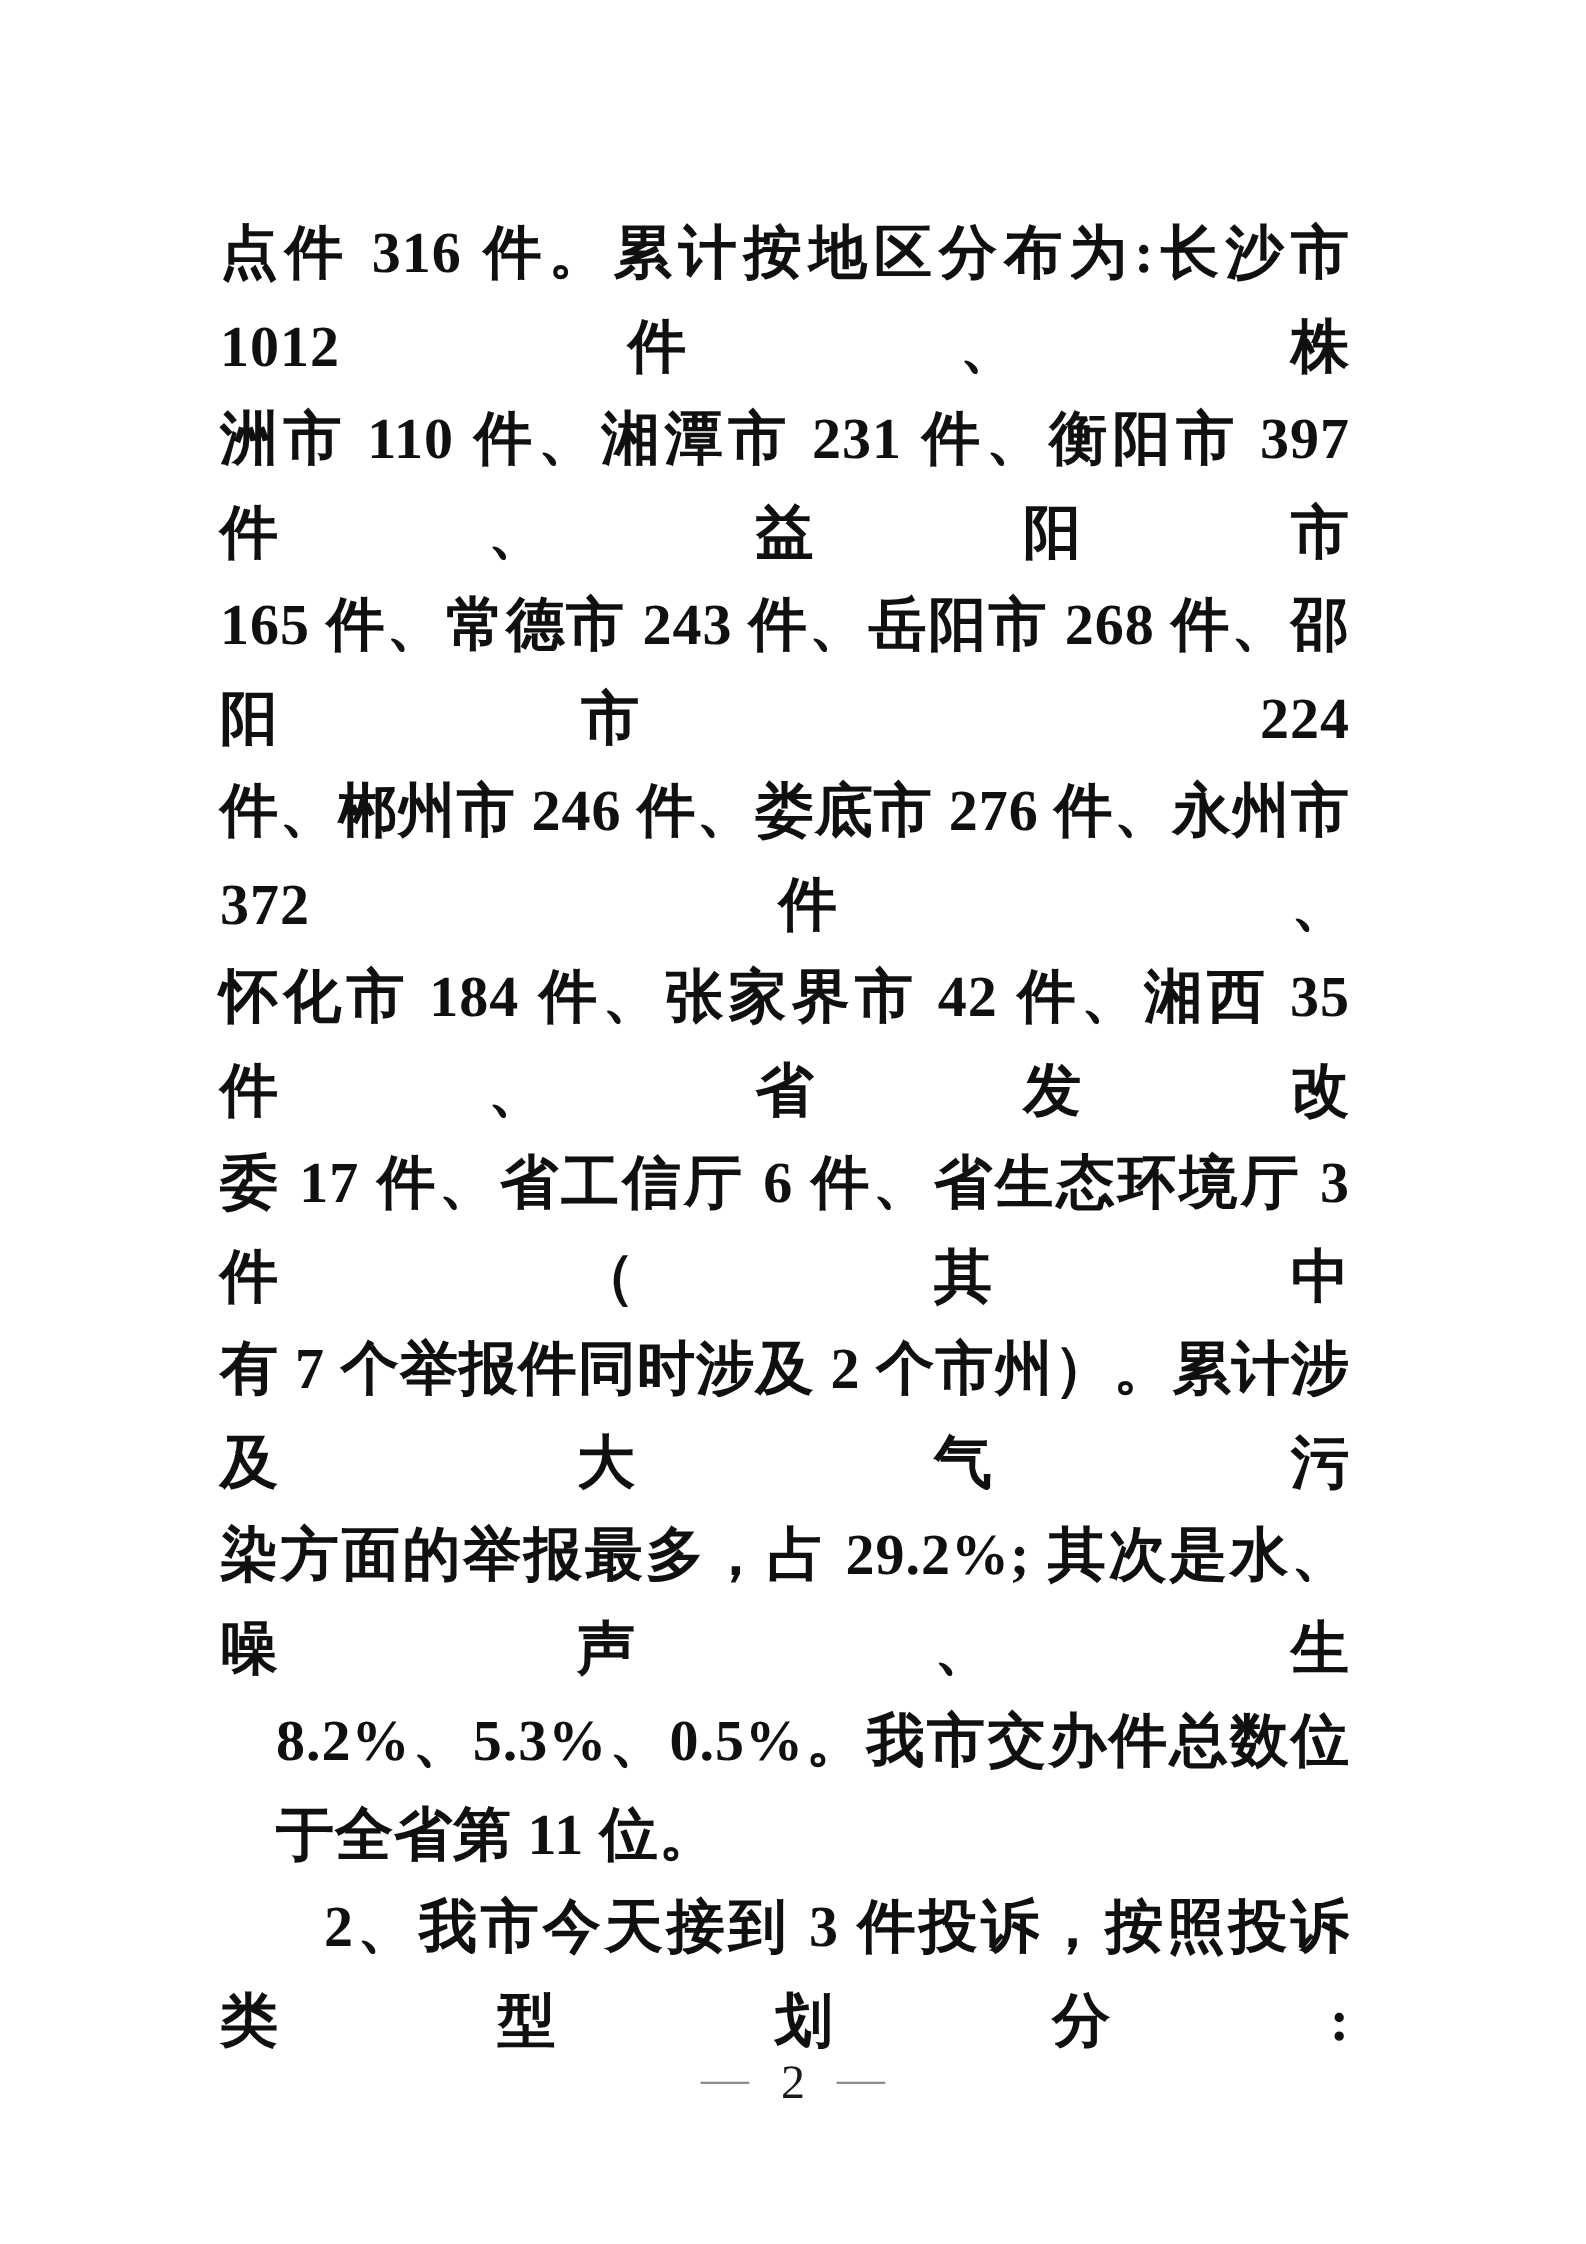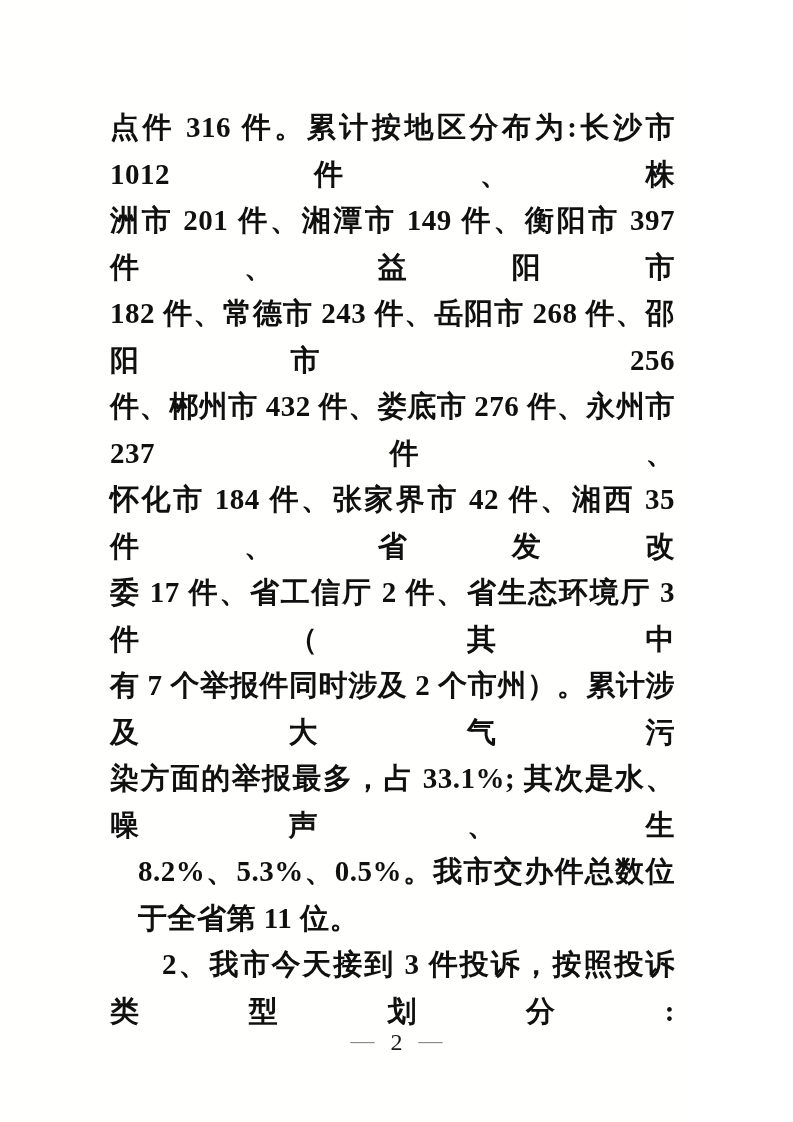--- a/index.html
+++ b/index.html
@@ -58,27 +58,27 @@
     margin: 0 10px;
   }
 </style>
 </head>
 <body>
 
 <div class="page">
 
   <div class="textblock">
       <div class="line">点件 316 件。累计按地区分布为:长沙市 1012 件、株</div>
-      <div class="line">洲市 201 件、湘潭市 149 件、衡阳市 397 件、益阳市</div>
-      <div class="line">182 件、常德市 243 件、岳阳市 268 件、邵阳市 256</div>
-      <div class="line">件、郴州市 432 件、娄底市 276 件、永州市 237 件、</div>
+      <div class="line">洲市 110 件、湘潭市 231 件、衡阳市 397 件、益阳市</div>
+      <div class="line">165 件、常德市 243 件、岳阳市 268 件、邵阳市 224</div>
+      <div class="line">件、郴州市 246 件、娄底市 276 件、永州市 372 件、</div>
       <div class="line">怀化市 184 件、张家界市 42 件、湘西 35 件、省发改</div>
-      <div class="line">委 17 件、省工信厅 2 件、省生态环境厅 3 件（其中</div>
+      <div class="line">委 17 件、省工信厅 6 件、省生态环境厅 3 件（其中</div>
       <div class="line">有 7 个举报件同时涉及 2 个市州）。累计涉及大气污</div>
-      <div class="line">染方面的举报最多，占 33.1%; 其次是水、噪声、生</div>
+      <div class="line">染方面的举报最多，占 29.2%; 其次是水、噪声、生</div>
       <div class="line last">8.2%、5.3%、0.5%。我市交办件总数位于全省第 11 位。</div>
       <div class="line indent">2、我市今天接到 3 件投诉，按照投诉类型划分:</div>
     </div>
 
   <div class="footer">
     <span class="dash">—</span>
     <span class="pagenum">2</span>
     <span class="dash">—</span>
   </div>
 

